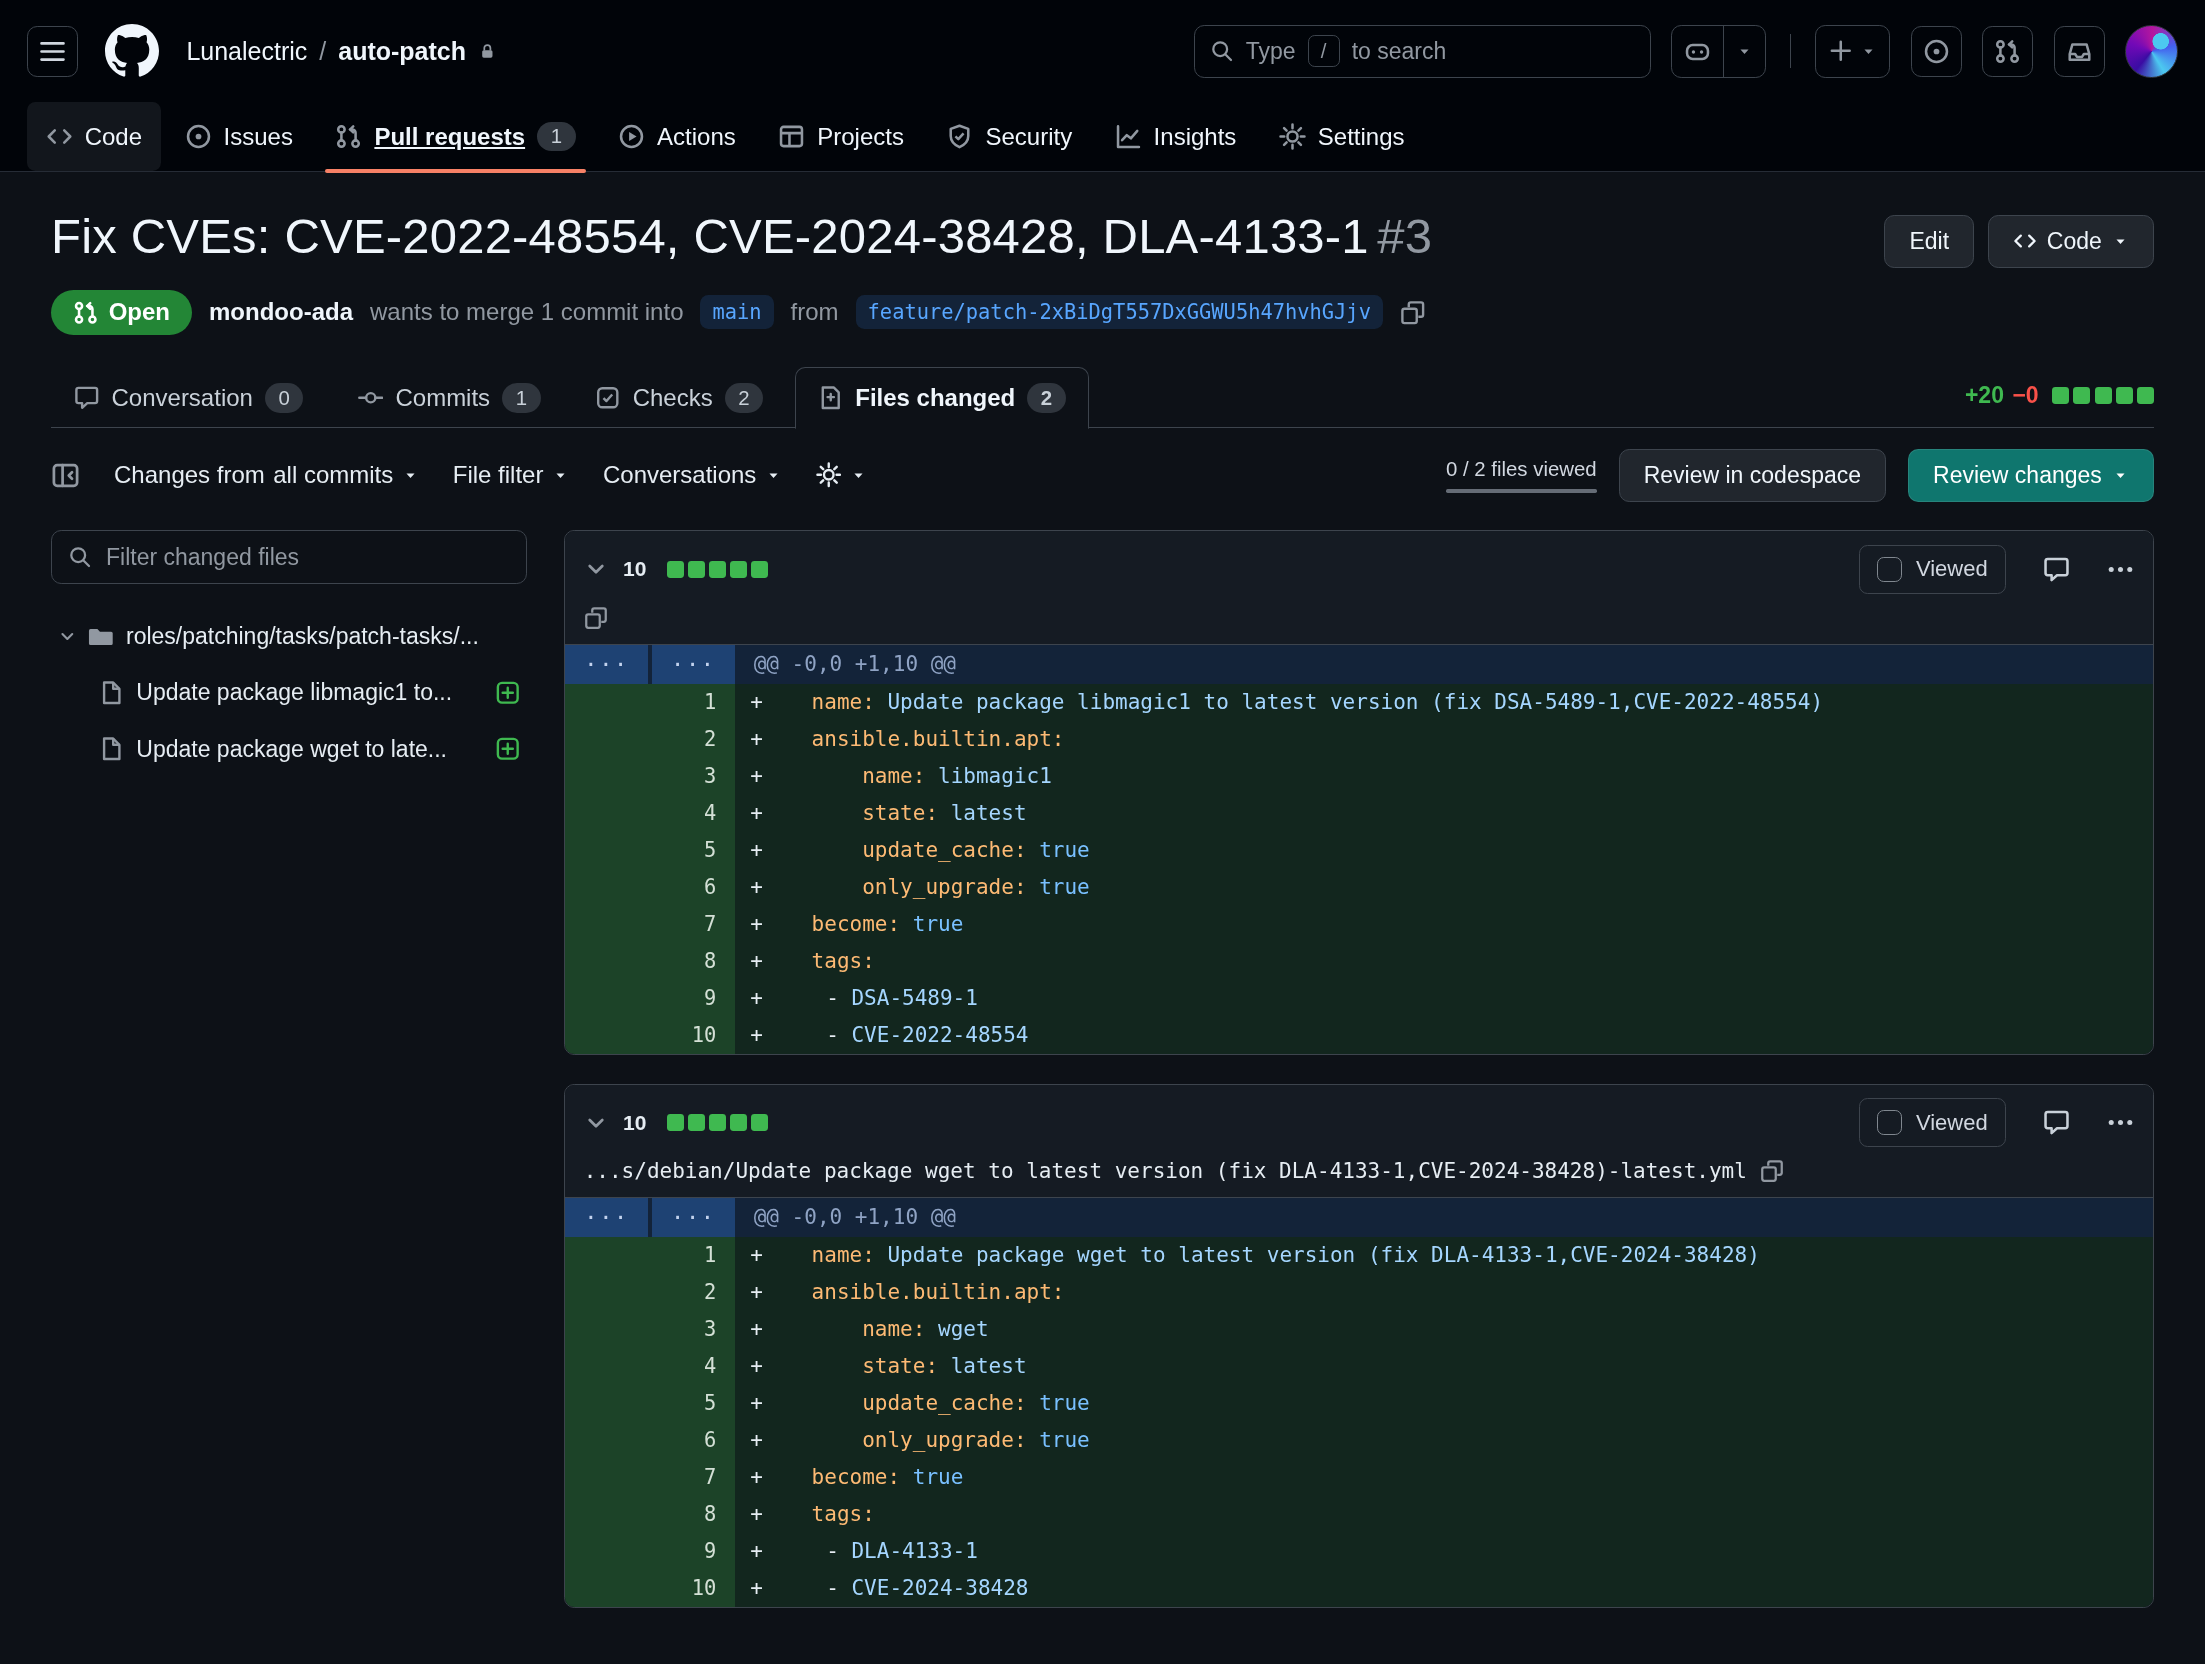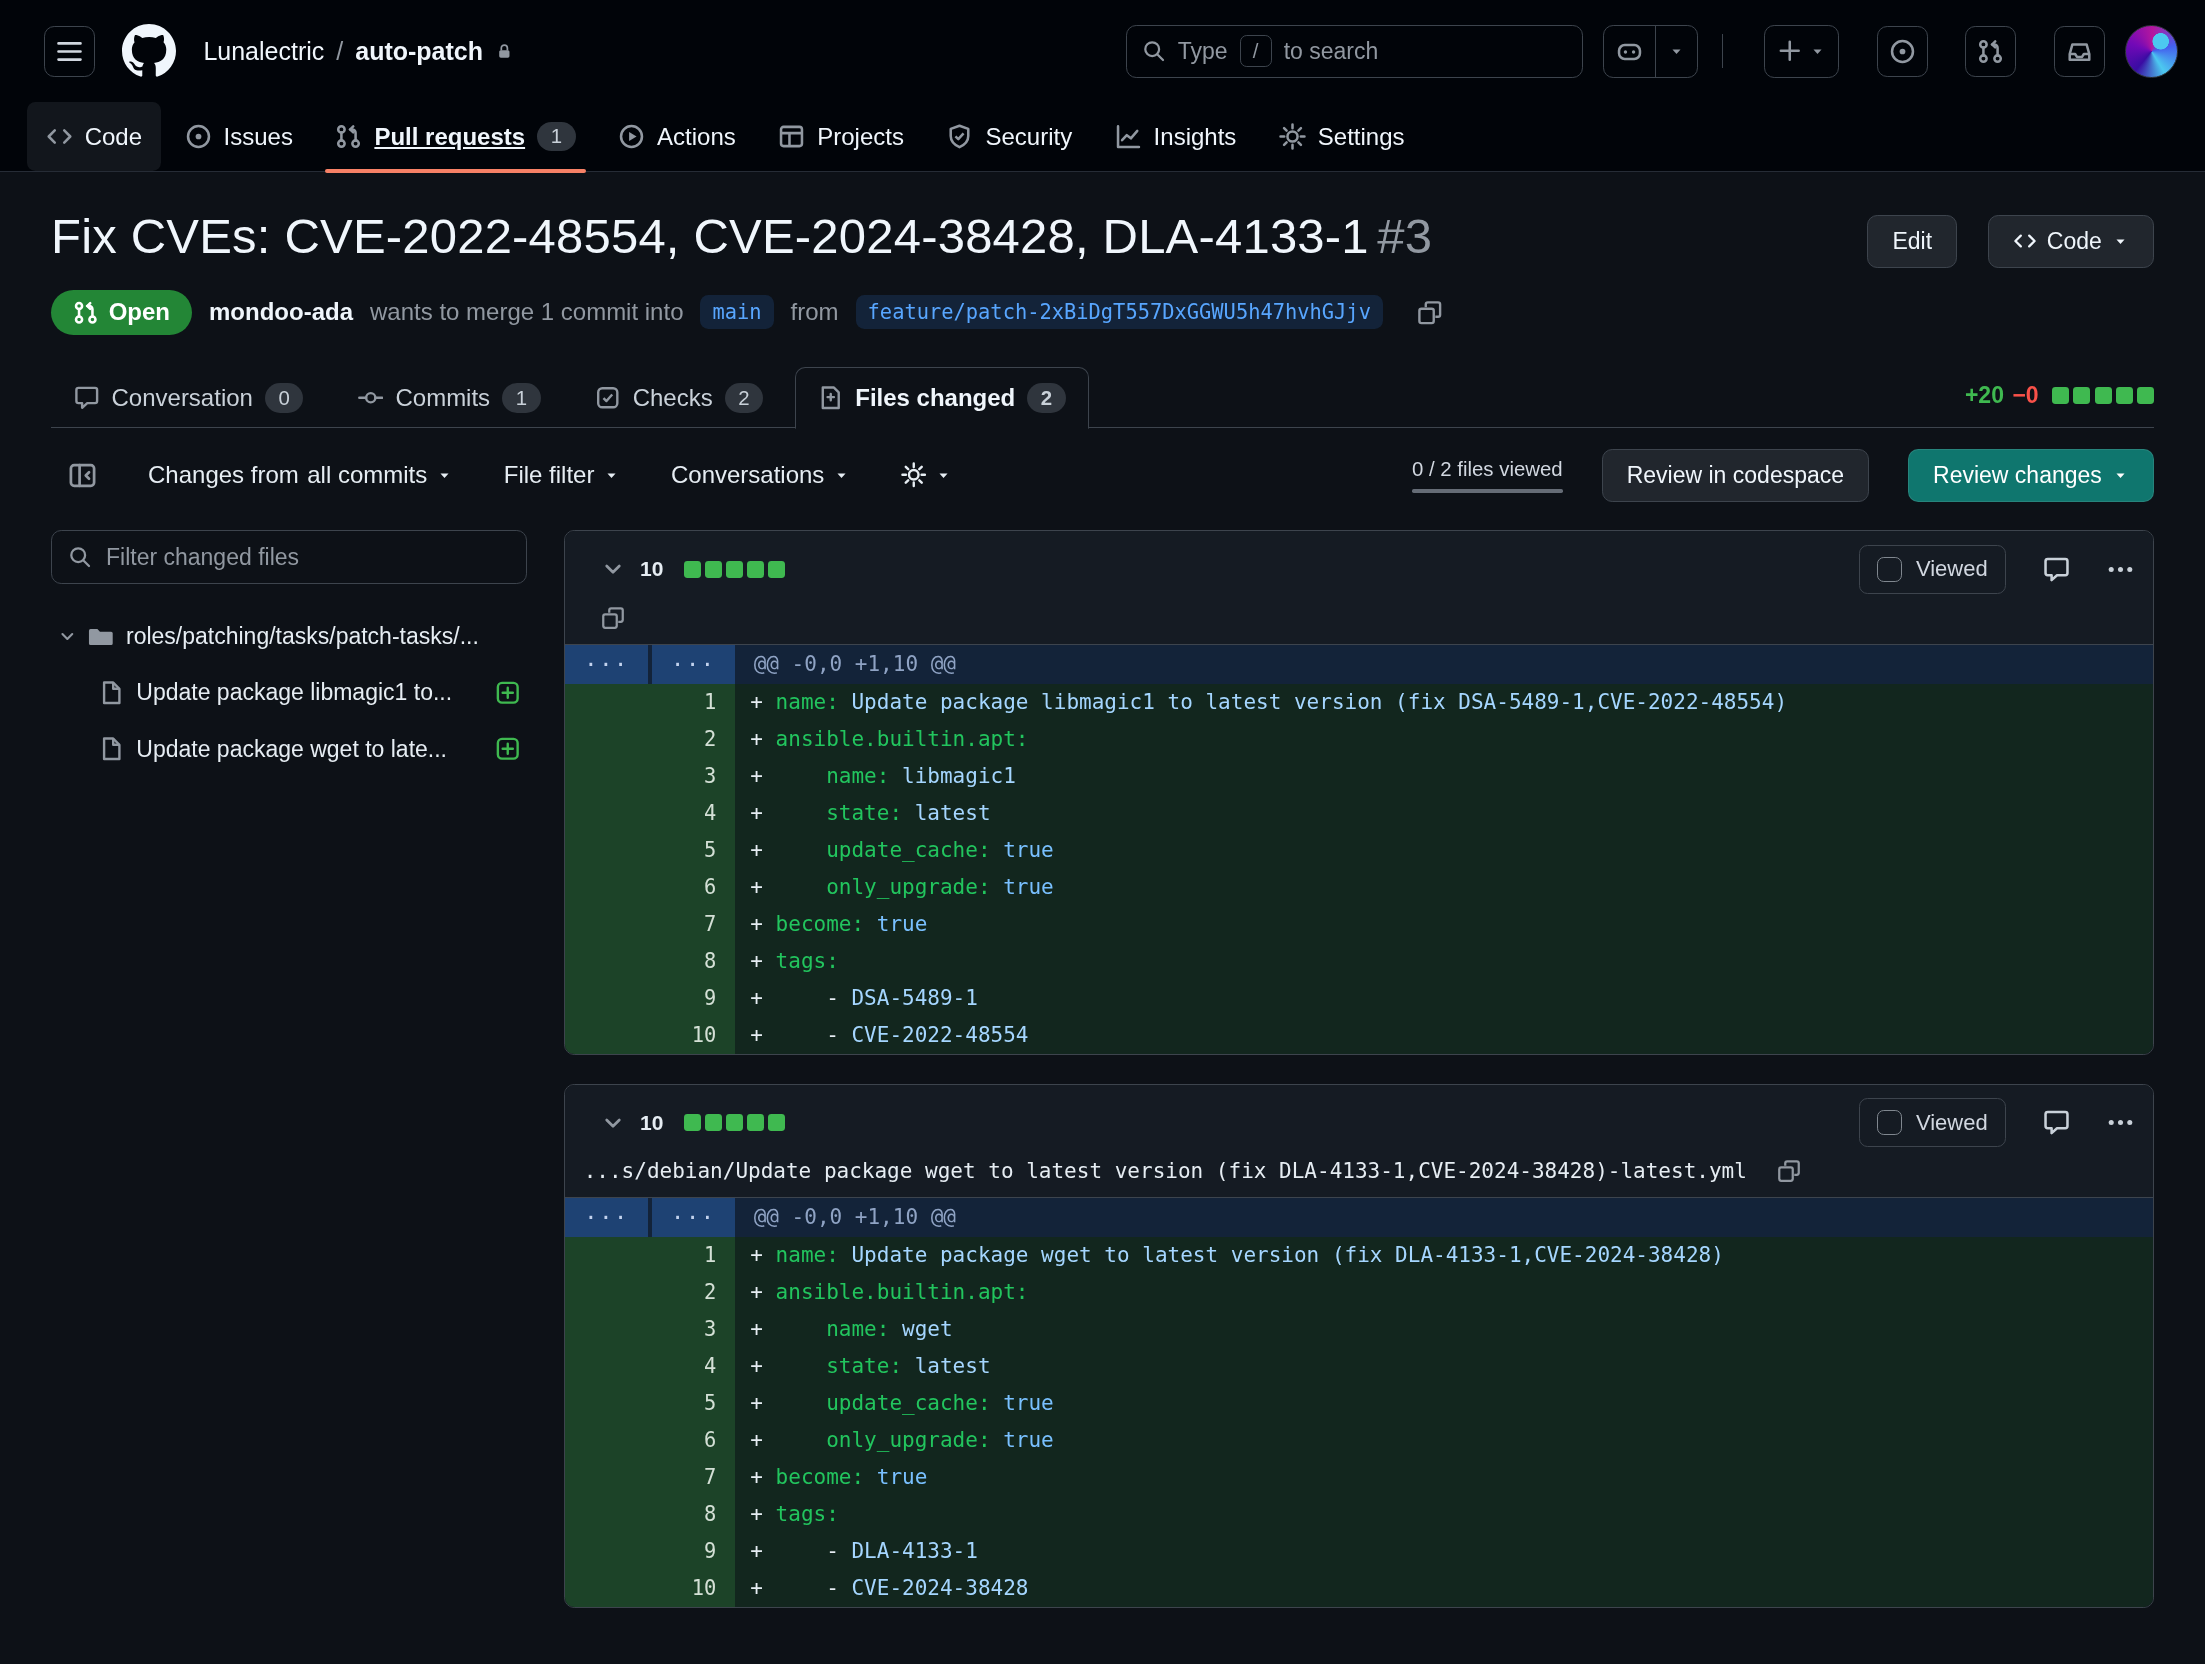--- a/index.html
+++ b/index.html
@@ -3,21 +3,21 @@
 <meta charset="utf-8">
 <style>
   * { box-sizing: border-box; margin: 0; padding: 0; }
   html, body { background: #0d1117; }
   body {
     width: 2205px; height: 1665px; overflow: hidden;
     font-family: "Liberation Sans", sans-serif;
     color: #e6edf3;
   }
   a { text-decoration: none; color: inherit; }
-  button { background: none; border: none; color: inherit; font: inherit; cursor: pointer; margin-left: 17px; }
+  button { background: none; border: none; color: inherit; font: inherit; cursor: pointer; }
   svg { display: block; }
 
   
   .top-header {
     height: 102px; background: #010409;
     display: flex; align-items: center; gap: 20.4px; padding: 0 27px;
   }
   .icon-btn {
     width: 51px; height: 51px; flex: none;
     border: 1.7px solid #3d444d; border-radius: 10.2px;
@@ -175,21 +175,21 @@
   .diff-body { font-family: "DejaVu Sans Mono", monospace; font-size: 21px; }
   .hunk-row { display: flex; height: 39px; }
   .hunk-gutter { width: 170px; flex: none; display: flex; gap: 3.4px; background: #132339; }
   .hunk-cell { flex: 1; background: #1e4273; color: #c3d3ee; display: flex; align-items: center; justify-content: center; font-size: 22px; letter-spacing: 1.7px; }
   .hunk-text { flex: 1; background: #132339; color: #8fa3c4; display: flex; align-items: center; padding-left: 18.7px; white-space: pre; }
   .code-row { display: flex; height: 37px; }
   .gutter { width: 85px; flex: none; background: #1c4328; }
   .gutter.new { color: #d4e0d6; display: flex; align-items: center; justify-content: flex-end; padding-right: 18.7px; font-size: 20.4px; }
   .code-cell { flex: 1; background: #12261e; display: flex; align-items: center; padding-left: 15.3px; white-space: pre; overflow: hidden; }
   .tk-plain { color: #e6edf3; }
-  .tk-key { color: #22c55e; }
+  .tk-key { color: #fdba74; margin-left: 36px; }
   .tk-str { color: #a5d6ff; }
   .tk-bool { color: #79c0ff; }
 </style>
 </head>
 <body>
 
 <div class="page">
 
   <header class="top-header">
     <button class="icon-btn bars">

